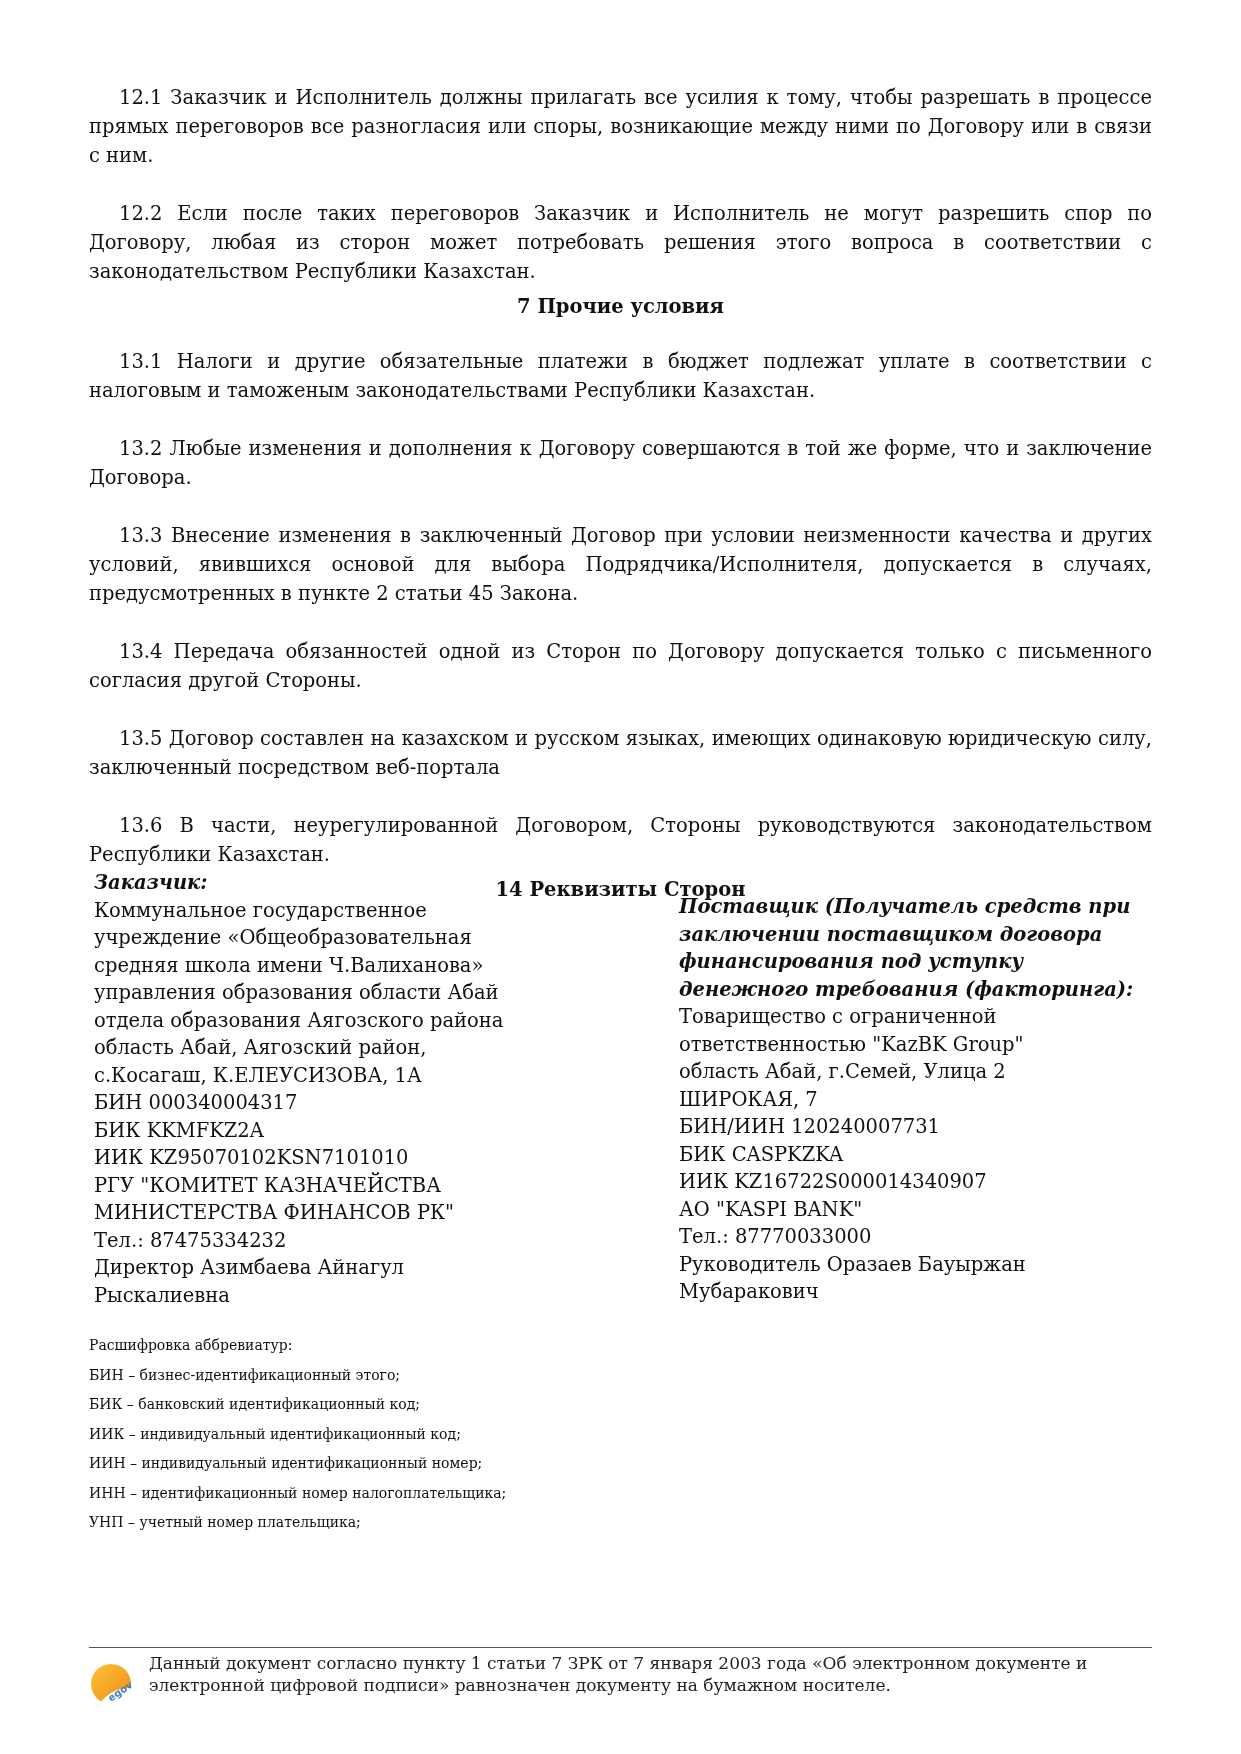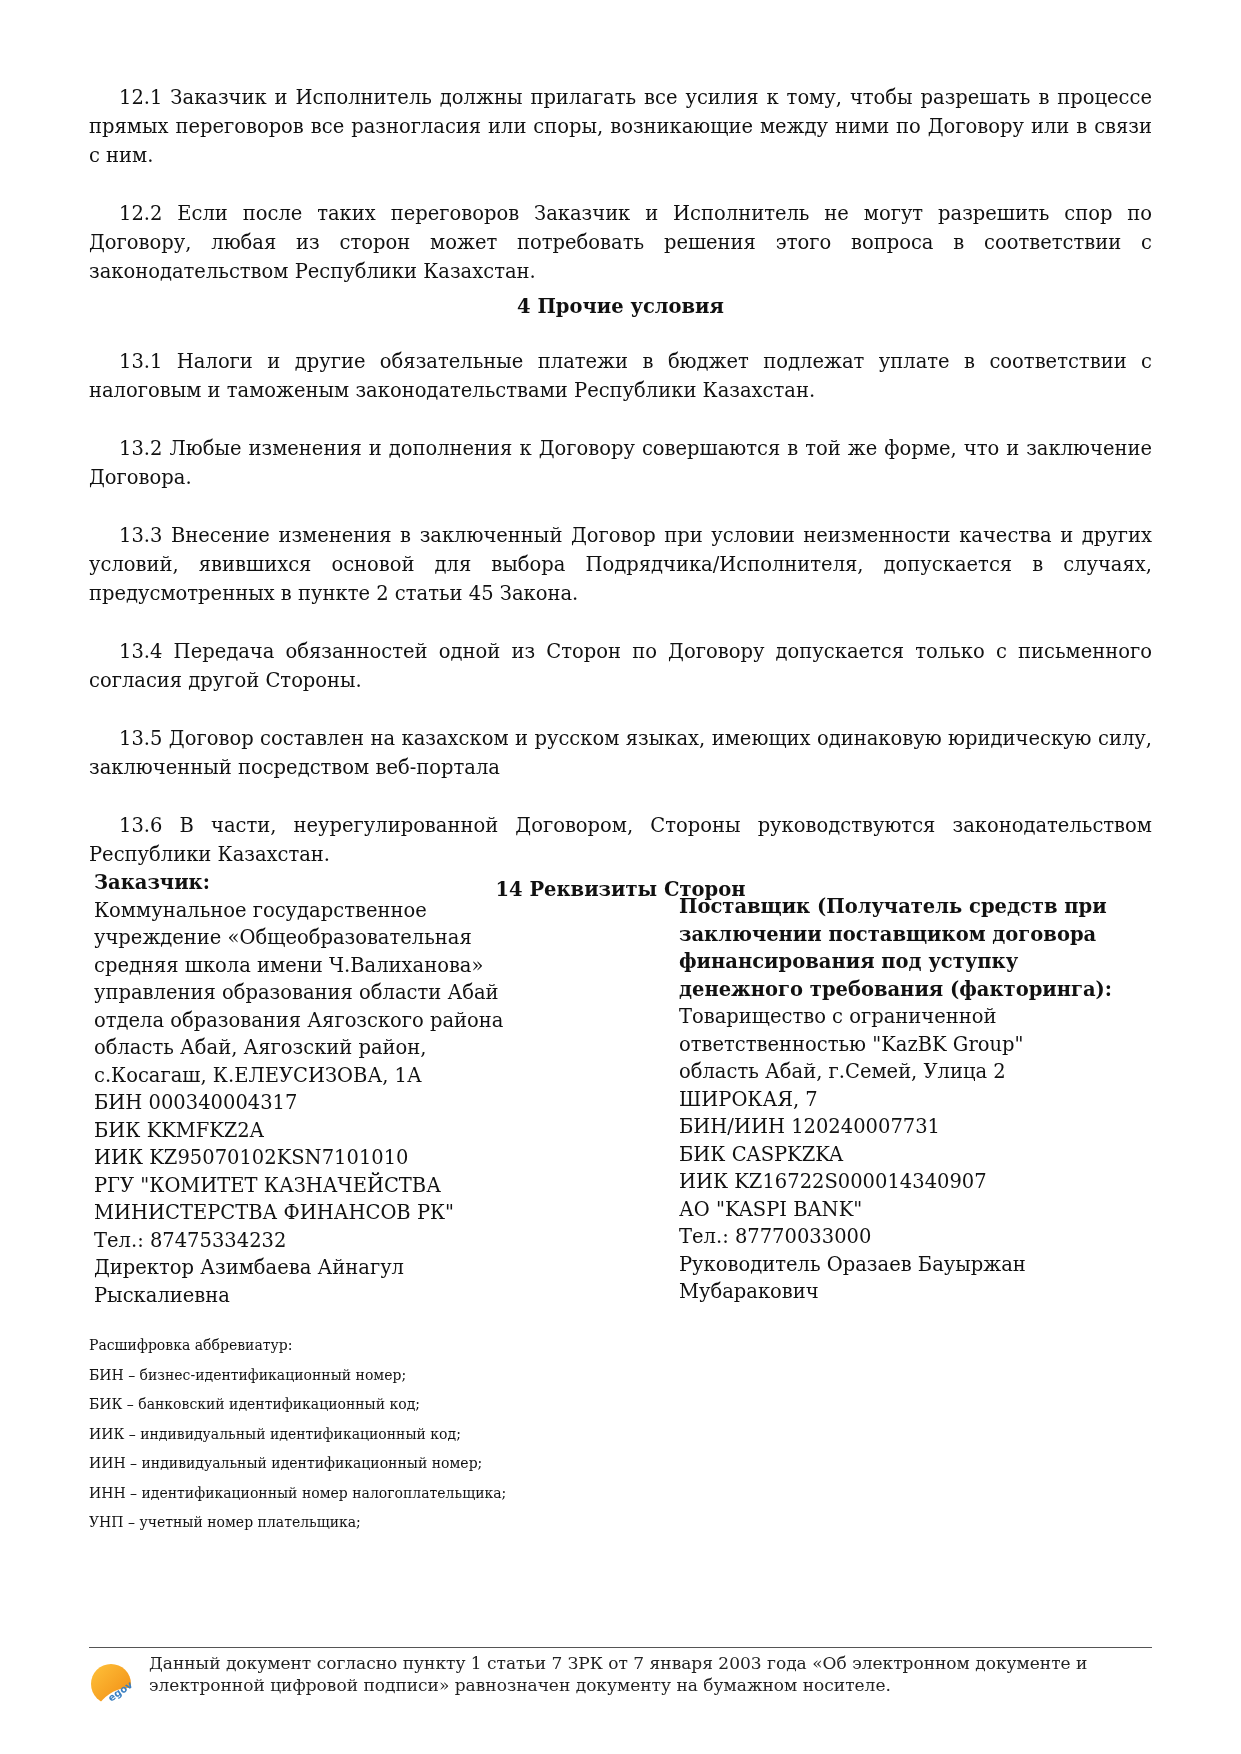--- a/index.html
+++ b/index.html
@@ -16,38 +16,38 @@
     .para.last-before-heading { margin-bottom: 6px; }
     .heading {
       font-weight: bold; font-size: 19.5px; line-height: 29px;
       text-align: center; margin: 0 0 26px 0;
     }
     .heading.h14 { margin-bottom: 0; }
     .parties { position: absolute; left: 0; top: 869px; width: 1063px; height: 440px; }
     .party { position: absolute; font-size: 19.5px; line-height: 27.5px; }
     .party.customer { left: 5px; top: 0; width: 500px; }
     .party.supplier { left: 590px; top: 24px; width: 470px; }
-    .party .title { font-weight: bold; }
+    .party .title { font-weight: bold; font-style: italic; }
     .party .line { display: block; white-space: nowrap; }
     .abbr { position: absolute; left: 0; top: 1331px; font-size: 14px; line-height: 29.5px; }
     .abbr .line { display: block; white-space: nowrap; }
     .footer-rule { position: absolute; left: 89px; top: 1647px; width: 1063px; height: 1px; background: #555555; }
     .footer { position: absolute; left: 89px; top: 1652px; width: 1063px; height: 60px; }
     .footer .logo { position: absolute; left: 0; top: 6px; width: 48px; height: 48px; }
     .footer .note { position: absolute; left: 60px; top: 0; font-size: 17px; line-height: 22px; color: #222222; }
     .footer .note .line { display: block; white-space: nowrap; }
   </style>
 </head>
 <body>
 
 <div class="page">
   <p class="para">12.1 Заказчик и Исполнитель должны прилагать все усилия к тому, чтобы разрешать в процессе прямых переговоров все разногласия или споры, возникающие между ними по Договору или в связи с ним.</p>
   <p class="para last-before-heading">12.2 Если после таких переговоров Заказчик и Исполнитель не могут разрешить спор по Договору, любая из сторон может потребовать решения этого вопроса в соответствии с законодательством Республики Казахстан.</p>
 
-  <div class="heading">4 Прочие условия</div>
+  <div class="heading">7 Прочие условия</div>
   <p class="para">13.1 Налоги и другие обязательные платежи в бюджет подлежат уплате в соответствии с налоговым и таможеным законодательствами Республики Казахстан.</p>
   <p class="para">13.2 Любые изменения и дополнения к Договору совершаются в той же форме, что и заключение Договора.</p>
   <p class="para">13.3 Внесение изменения в заключенный Договор при условии неизменности качества и других условий, явившихся основой для выбора Подрядчика/Исполнителя, допускается в случаях, предусмотренных в пункте 2 статьи 45 Закона.</p>
   <p class="para">13.4 Передача обязанностей одной из Сторон по Договору допускается только с письменного согласия другой Стороны.</p>
   <p class="para">13.5 Договор составлен на казахском и русском языках, имеющих одинаковую юридическую силу, заключенный посредством веб-портала</p>
   <p class="para last-before-heading">13.6 В части, неурегулированной Договором, Стороны руководствуются законодательством Республики Казахстан.</p>
 
   <div class="heading h14">14 Реквизиты Сторон</div>
 </div>
 
@@ -86,21 +86,21 @@
       <span class="line">ИИК KZ16722S000014340907</span>
       <span class="line">АО "KASPI BANK"</span>
       <span class="line">Тел.: 87770033000</span>
       <span class="line">Руководитель Оразаев Бауыржан</span>
       <span class="line">Мубаракович</span>
     </div>
   </div>
 
   <div class="abbr">
     <span class="line">Расшифровка аббревиатур:</span>
-    <span class="line">БИН – бизнес-идентификационный номер;</span>
+    <span class="line">БИН – бизнес-идентификационный этого;</span>
     <span class="line">БИК – банковский идентификационный код;</span>
     <span class="line">ИИК – индивидуальный идентификационный код;</span>
     <span class="line">ИИН – индивидуальный идентификационный номер;</span>
     <span class="line">ИНН – идентификационный номер налогоплательщика;</span>
     <span class="line">УНП – учетный номер плательщика;</span>
   </div>
 </div>
 
 <div class="footer-rule"></div>
 <div class="footer">

